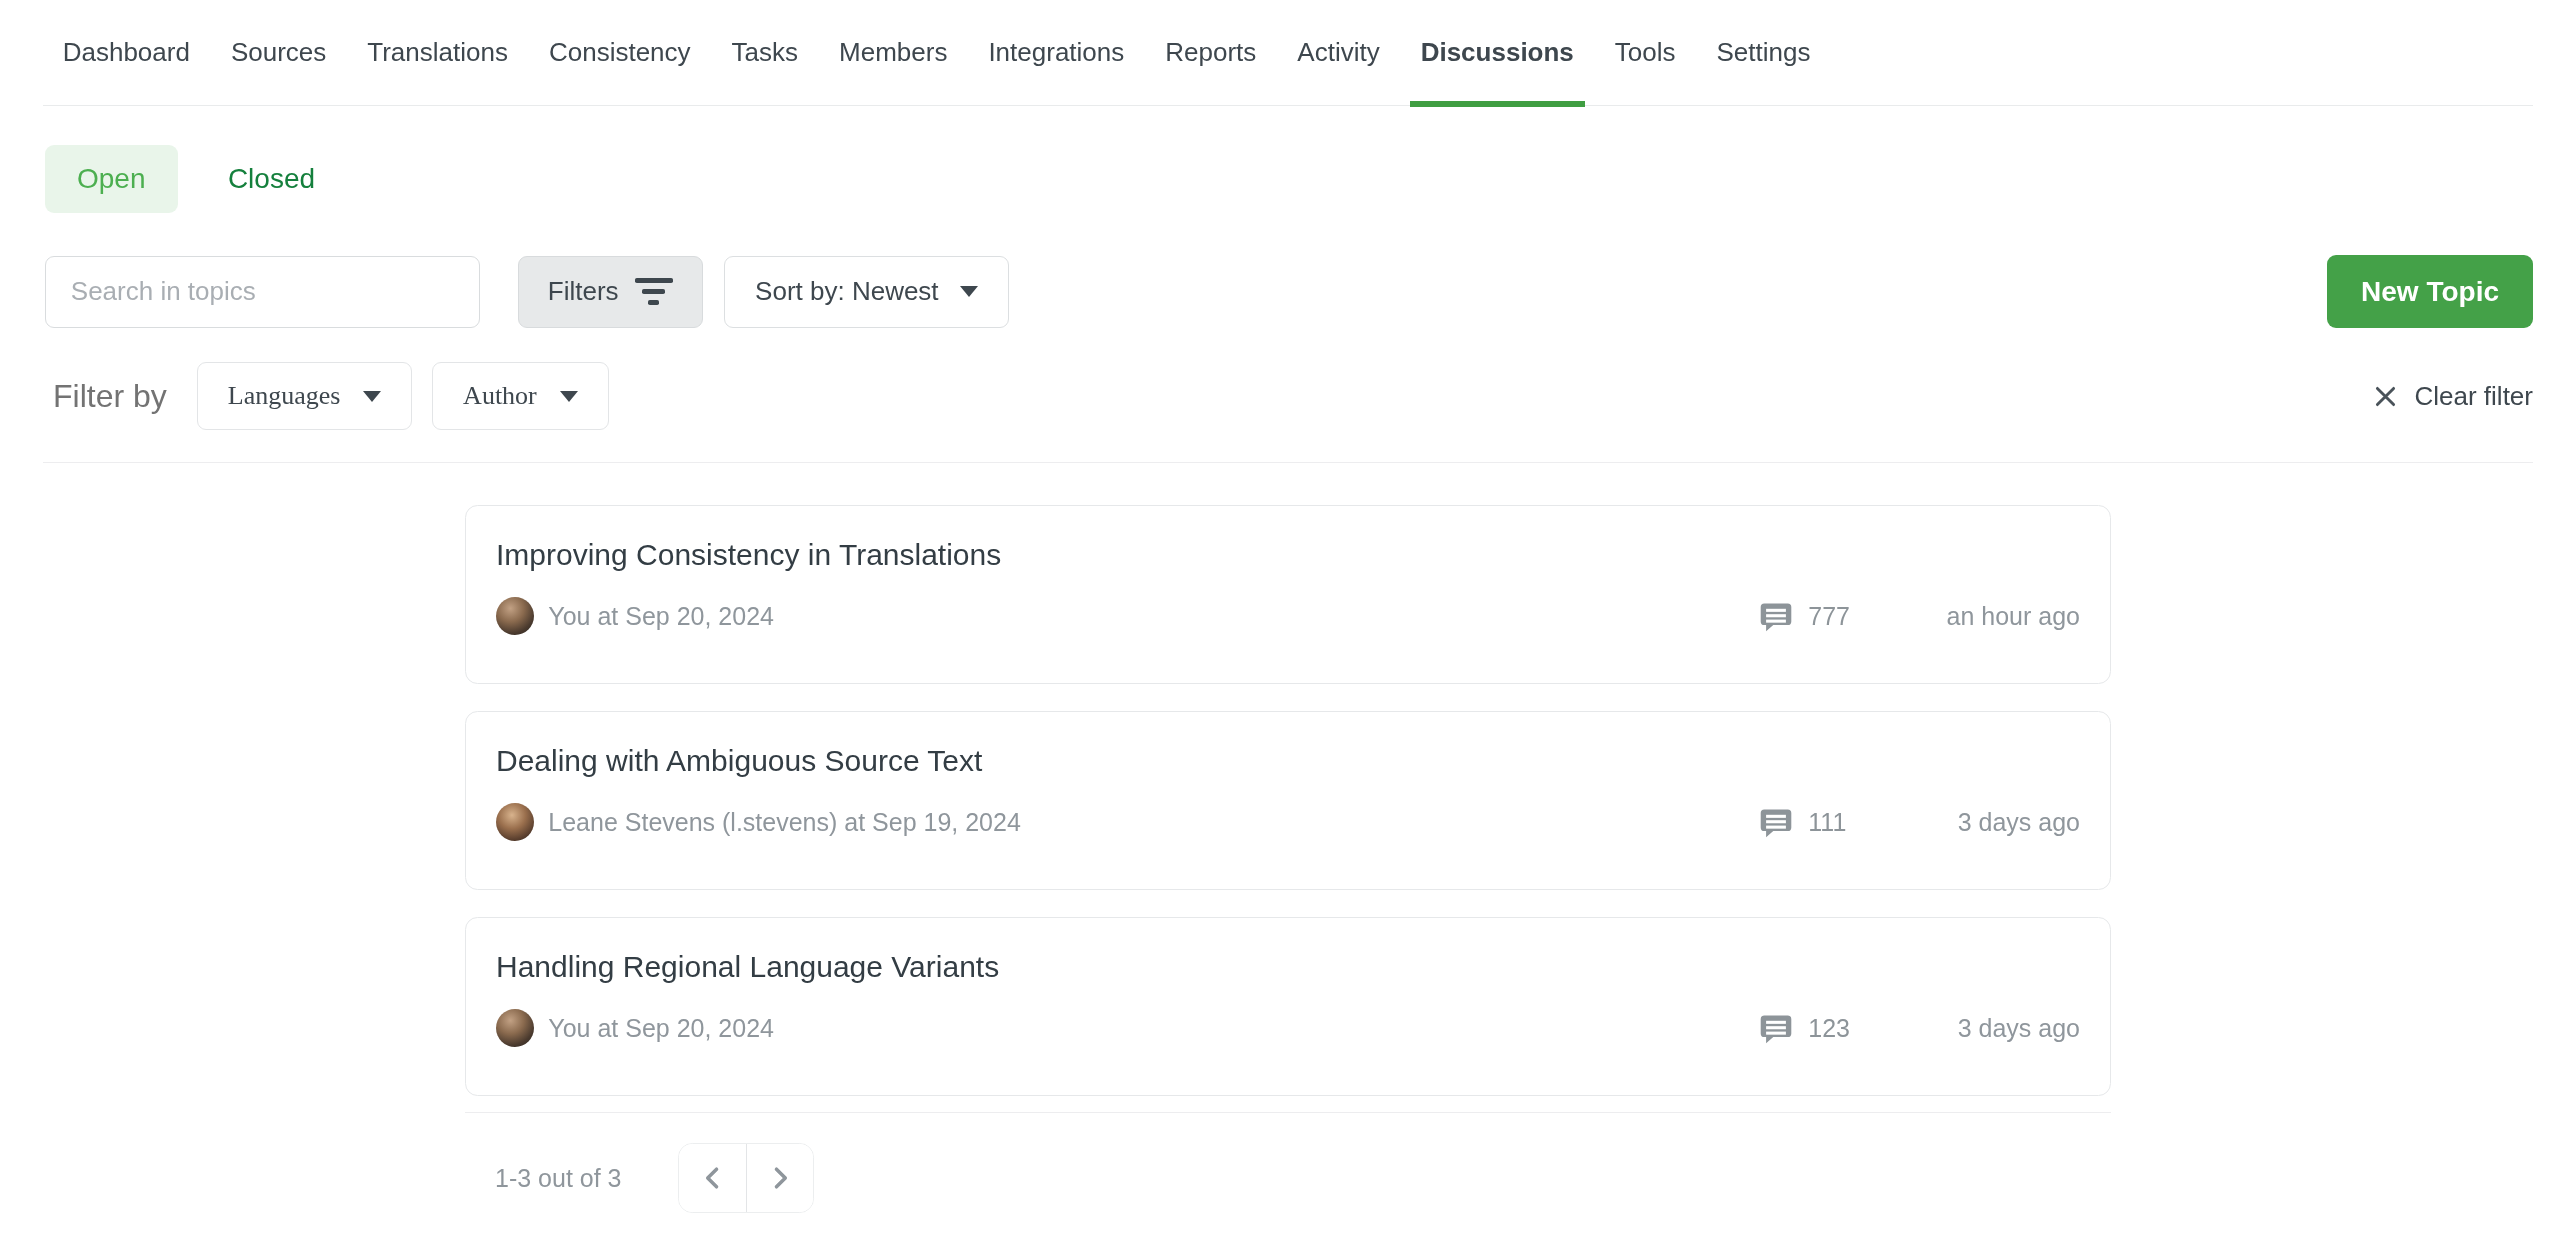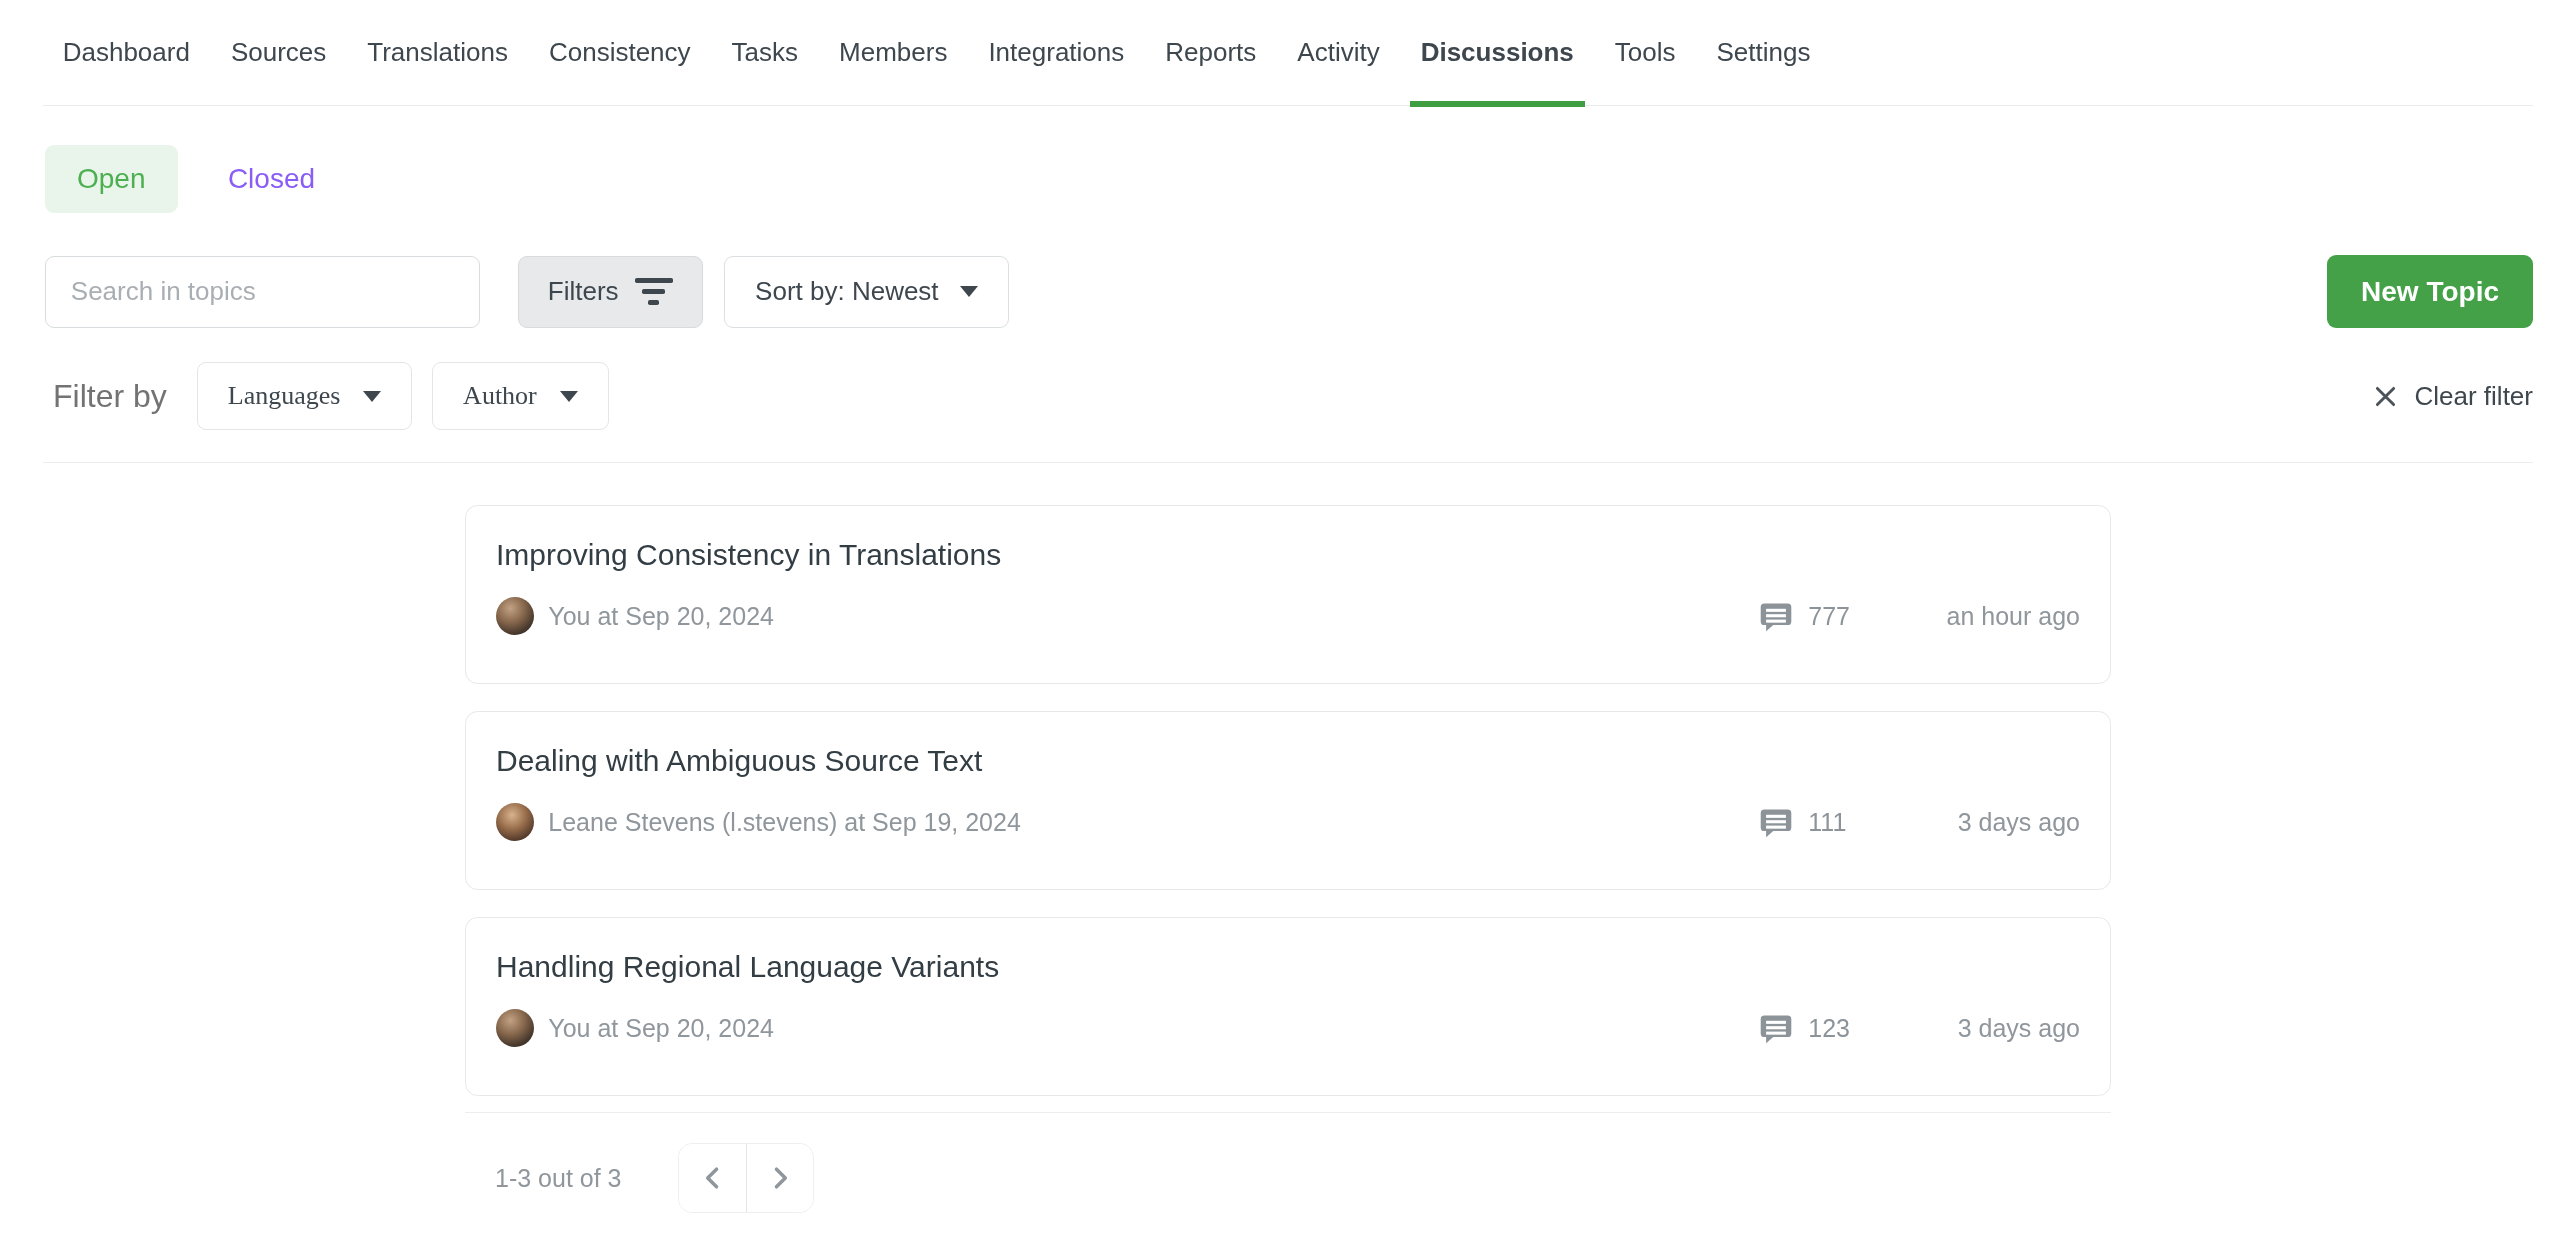--- a/index.html
+++ b/index.html
@@ -18,21 +18,21 @@
   .topnav .nav-item.active { font-weight: 700; }
   .topnav .nav-item.active::after {
     content: ""; position: absolute; left: -10.7px; right: -10.7px; bottom: -1.8px;
     height: 6.3px; background: #3f9e42;
   }
 
   
   .status-tabs { display: flex; align-items: center; gap: 45px; padding-left: 45px; margin-top: 39px; }
   .status-tab { height: 68px; display: flex; align-items: center; padding: 0 32px; font-size: 28px; border-radius: 9px; cursor: pointer; }
   .status-tab.active { background: #e9f5ea; color: #4caf50; }
-  .status-tab.inactive { color: #8b5cf6; padding: 0 5.4px; }
+  .status-tab.inactive { color: #15803d; padding: 0 5.4px; }
 
   
   .toolbar { display: flex; align-items: center; margin-top: 42px; padding: 0 43px; }
   .search-input {
     width: 435px; height: 72px; border: 1.8px solid #d9dcde; border-radius: 9px;
     padding: 0 25px; font-size: 26px; color: #3e474e; outline: none; background: #fff;
     font-family: "Liberation Sans", sans-serif; margin-left: 1.8px;
   }
   .search-input::placeholder { color: #a9aeb3; }
   .btn { display: flex; align-items: center; justify-content: center; border-radius: 9px; cursor: pointer; font-size: 26px; color: #3e474e; white-space: nowrap; }

